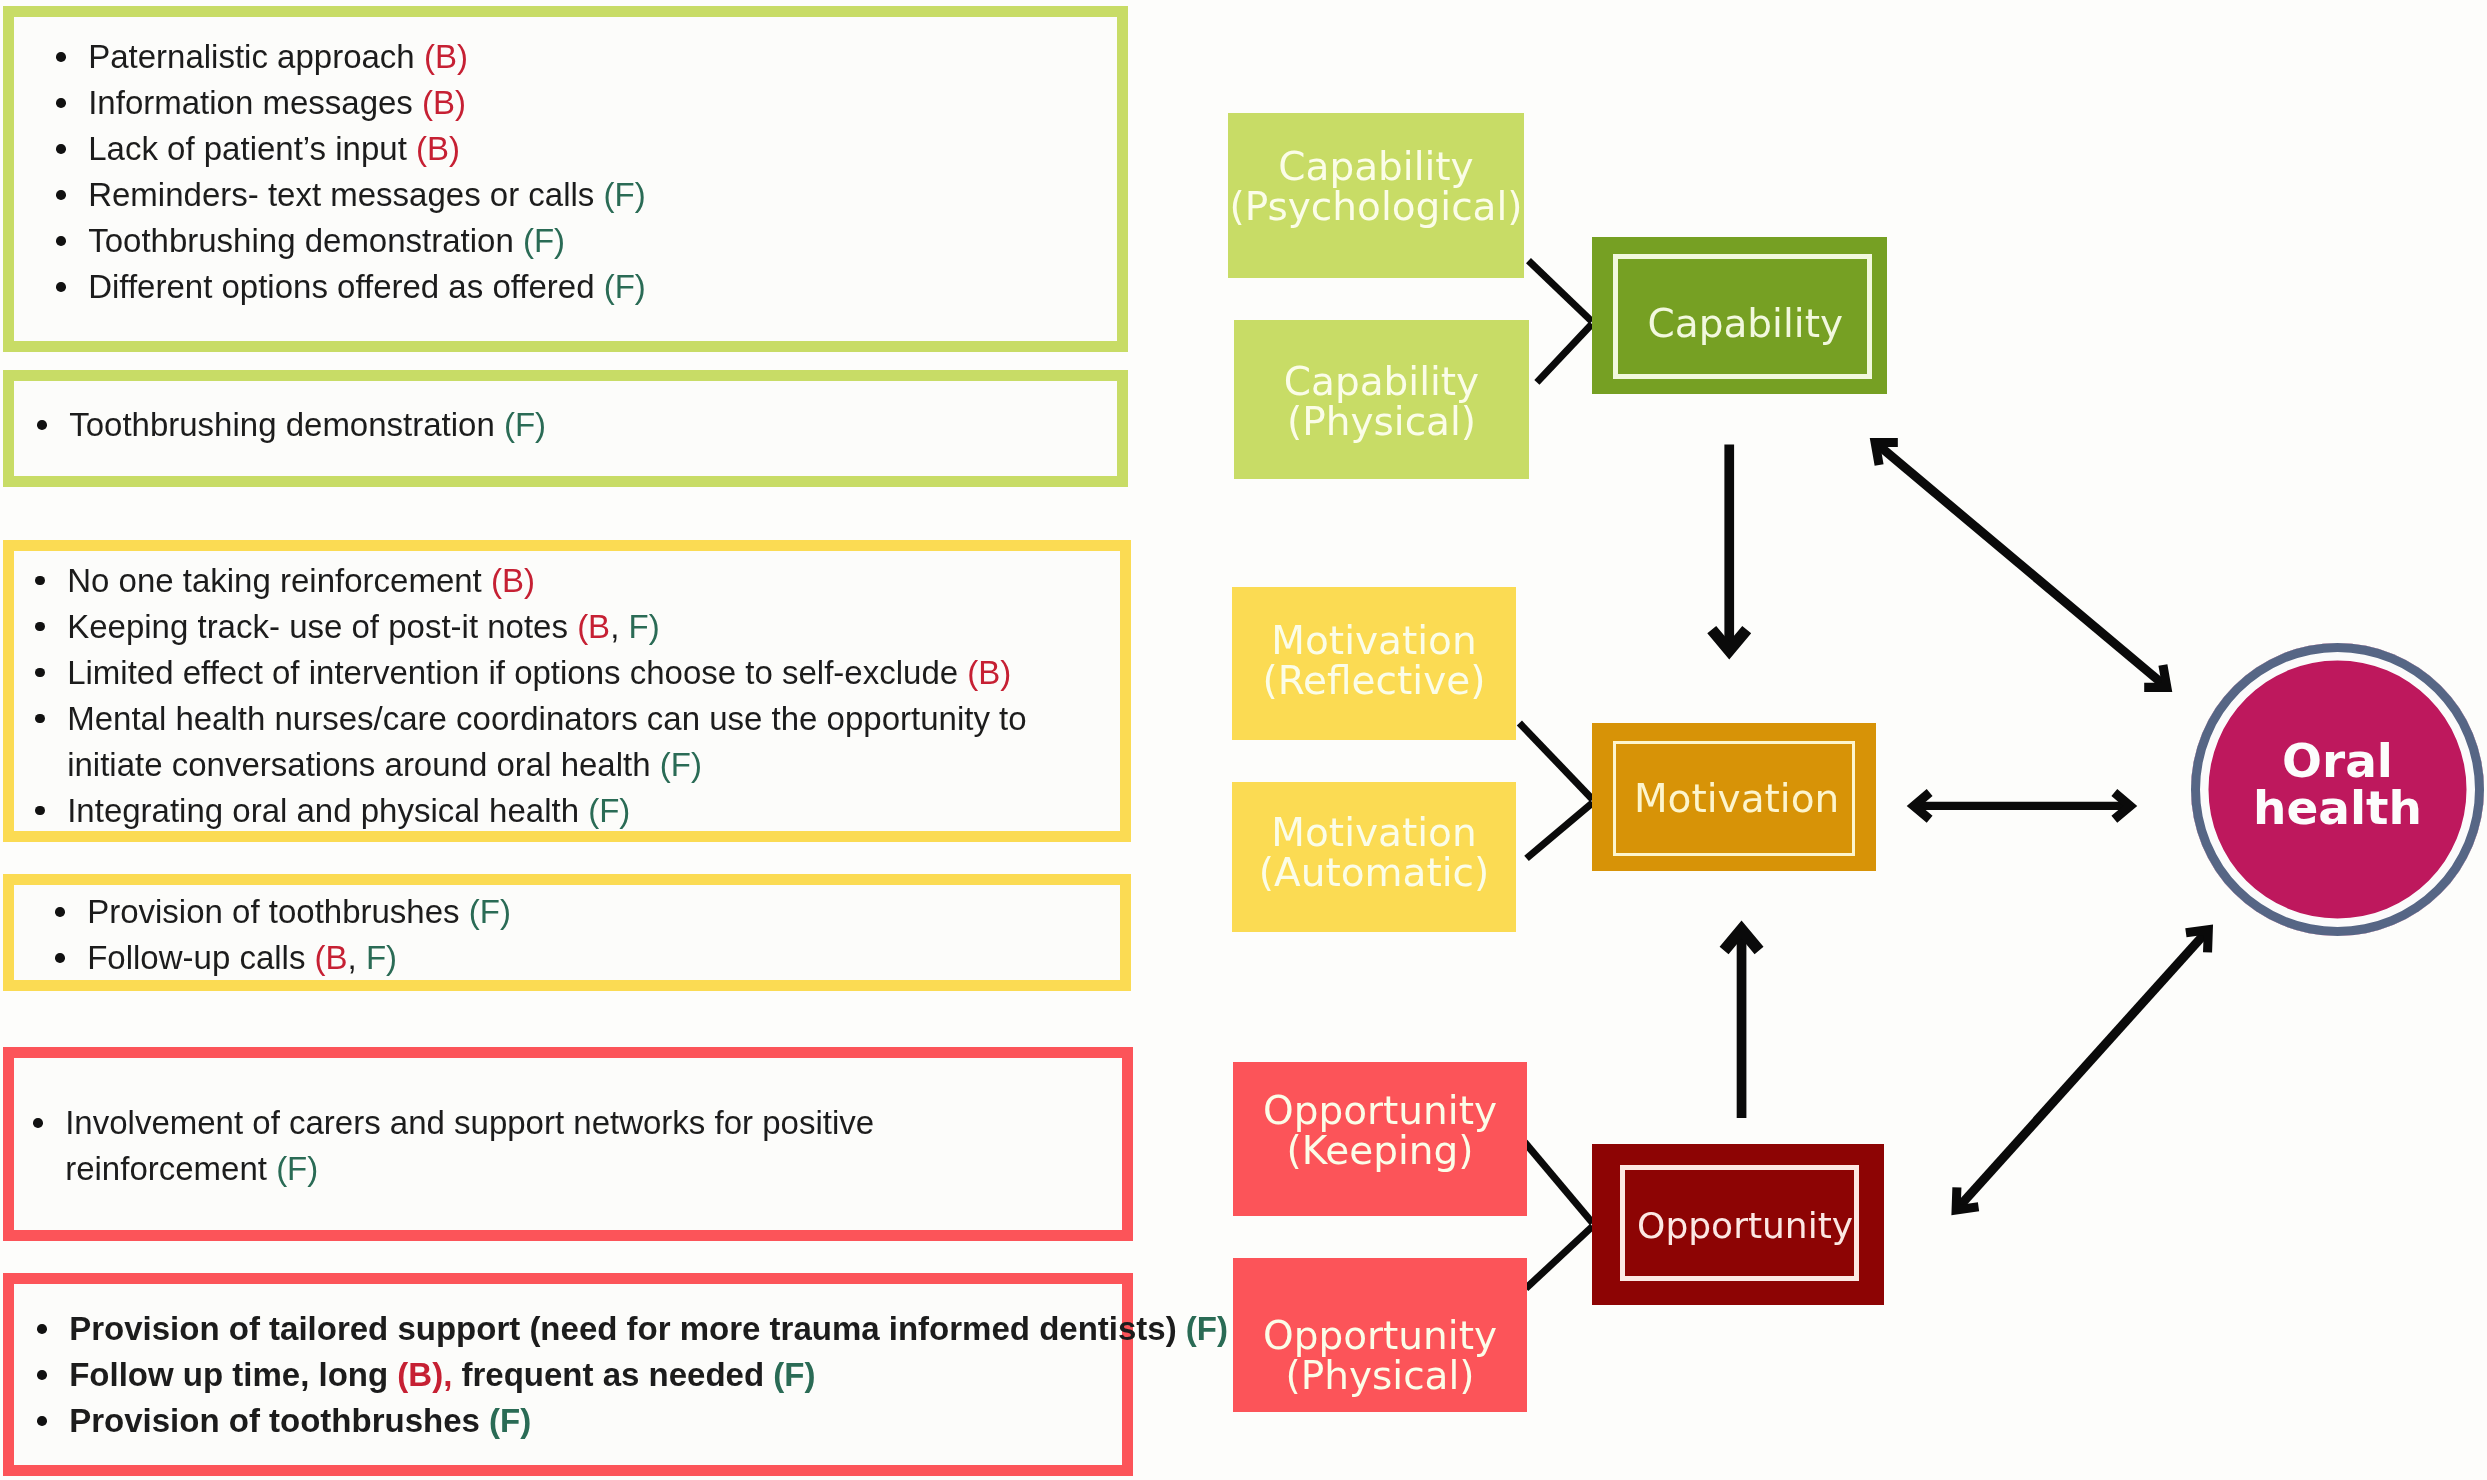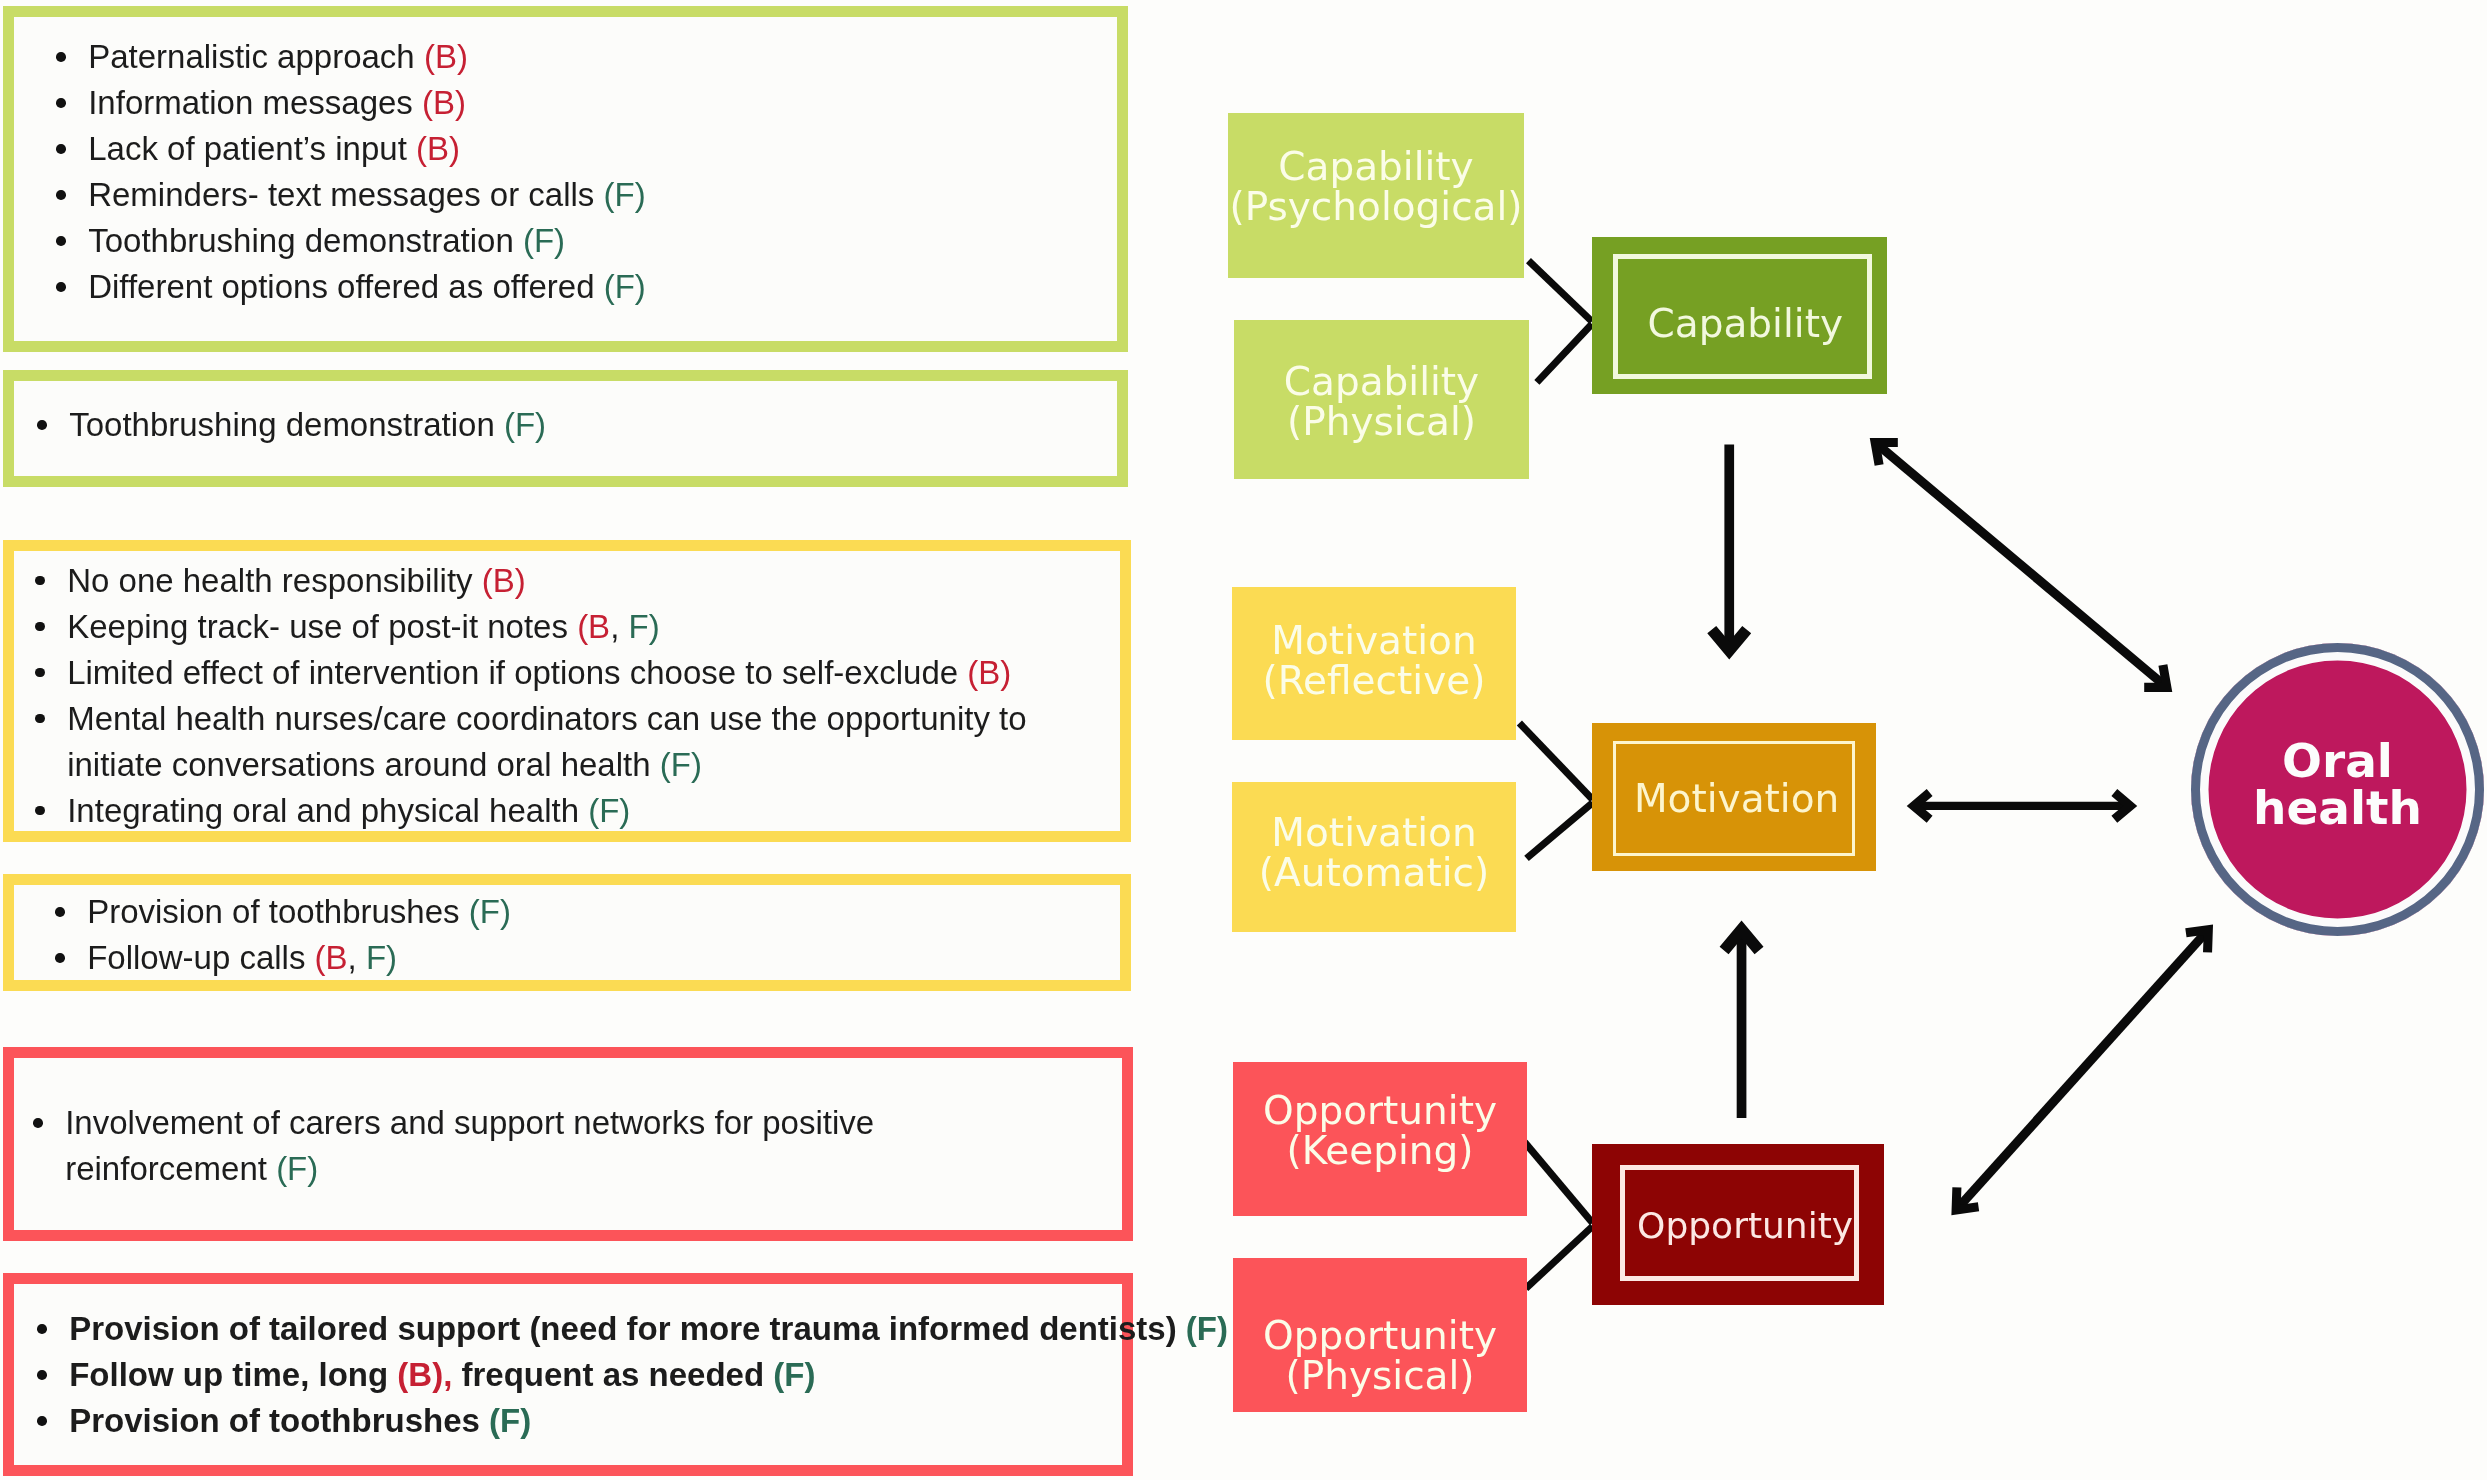--- a/index.html
+++ b/index.html
@@ -103,21 +103,21 @@
         <li data-name="list-item"><span class="dot" data-name="bullet-dot"></span><span class="" data-name="item-text">Different options offered as offered </span><span class="f" data-name="facilitator-code">(F)</span></li>
       </ul>
   </div>
   <div class="listbox lb2" data-name="capability-list-2">
     <ul data-name="bullet-list">
         <li data-name="list-item"><span class="dot" data-name="bullet-dot"></span><span class="" data-name="item-text">Toothbrushing demonstration </span><span class="f" data-name="facilitator-code">(F)</span></li>
       </ul>
   </div>
   <div class="listbox lb3" data-name="motivation-list-1">
     <ul data-name="bullet-list">
-        <li data-name="list-item"><span class="dot" data-name="bullet-dot"></span><span class="" data-name="item-text">No one health responsibility </span><span class="b" data-name="barrier-code">(B)</span></li>
+        <li data-name="list-item"><span class="dot" data-name="bullet-dot"></span><span class="" data-name="item-text">No one taking reinforcement </span><span class="b" data-name="barrier-code">(B)</span></li>
         <li data-name="list-item"><span class="dot" data-name="bullet-dot"></span><span class="" data-name="item-text">Keeping track- use of post-it notes </span><span class="b" data-name="barrier-code">(B</span><span class="" data-name="item-text">, </span><span class="f" data-name="facilitator-code">F)</span></li>
         <li data-name="list-item"><span class="dot" data-name="bullet-dot"></span><span class="" data-name="item-text">Limited effect of intervention if options choose to self-exclude </span><span class="b" data-name="barrier-code">(B)</span></li>
         <li data-name="list-item"><span class="dot" data-name="bullet-dot"></span><span class="" data-name="item-text">Mental health nurses/care coordinators can use the opportunity to initiate conversations around oral health </span><span class="f" data-name="facilitator-code">(F)</span></li>
         <li data-name="list-item"><span class="dot" data-name="bullet-dot"></span><span class="" data-name="item-text">Integrating oral and physical health </span><span class="f" data-name="facilitator-code">(F)</span></li>
       </ul>
   </div>
   <div class="listbox lb4" data-name="motivation-list-2">
     <ul data-name="bullet-list">
         <li data-name="list-item"><span class="dot" data-name="bullet-dot"></span><span class="" data-name="item-text">Provision of toothbrushes </span><span class="f" data-name="facilitator-code">(F)</span></li>
         <li data-name="list-item"><span class="dot" data-name="bullet-dot"></span><span class="" data-name="item-text">Follow-up calls </span><span class="b" data-name="barrier-code">(B</span><span class="" data-name="item-text">, </span><span class="f" data-name="facilitator-code">F)</span></li>

